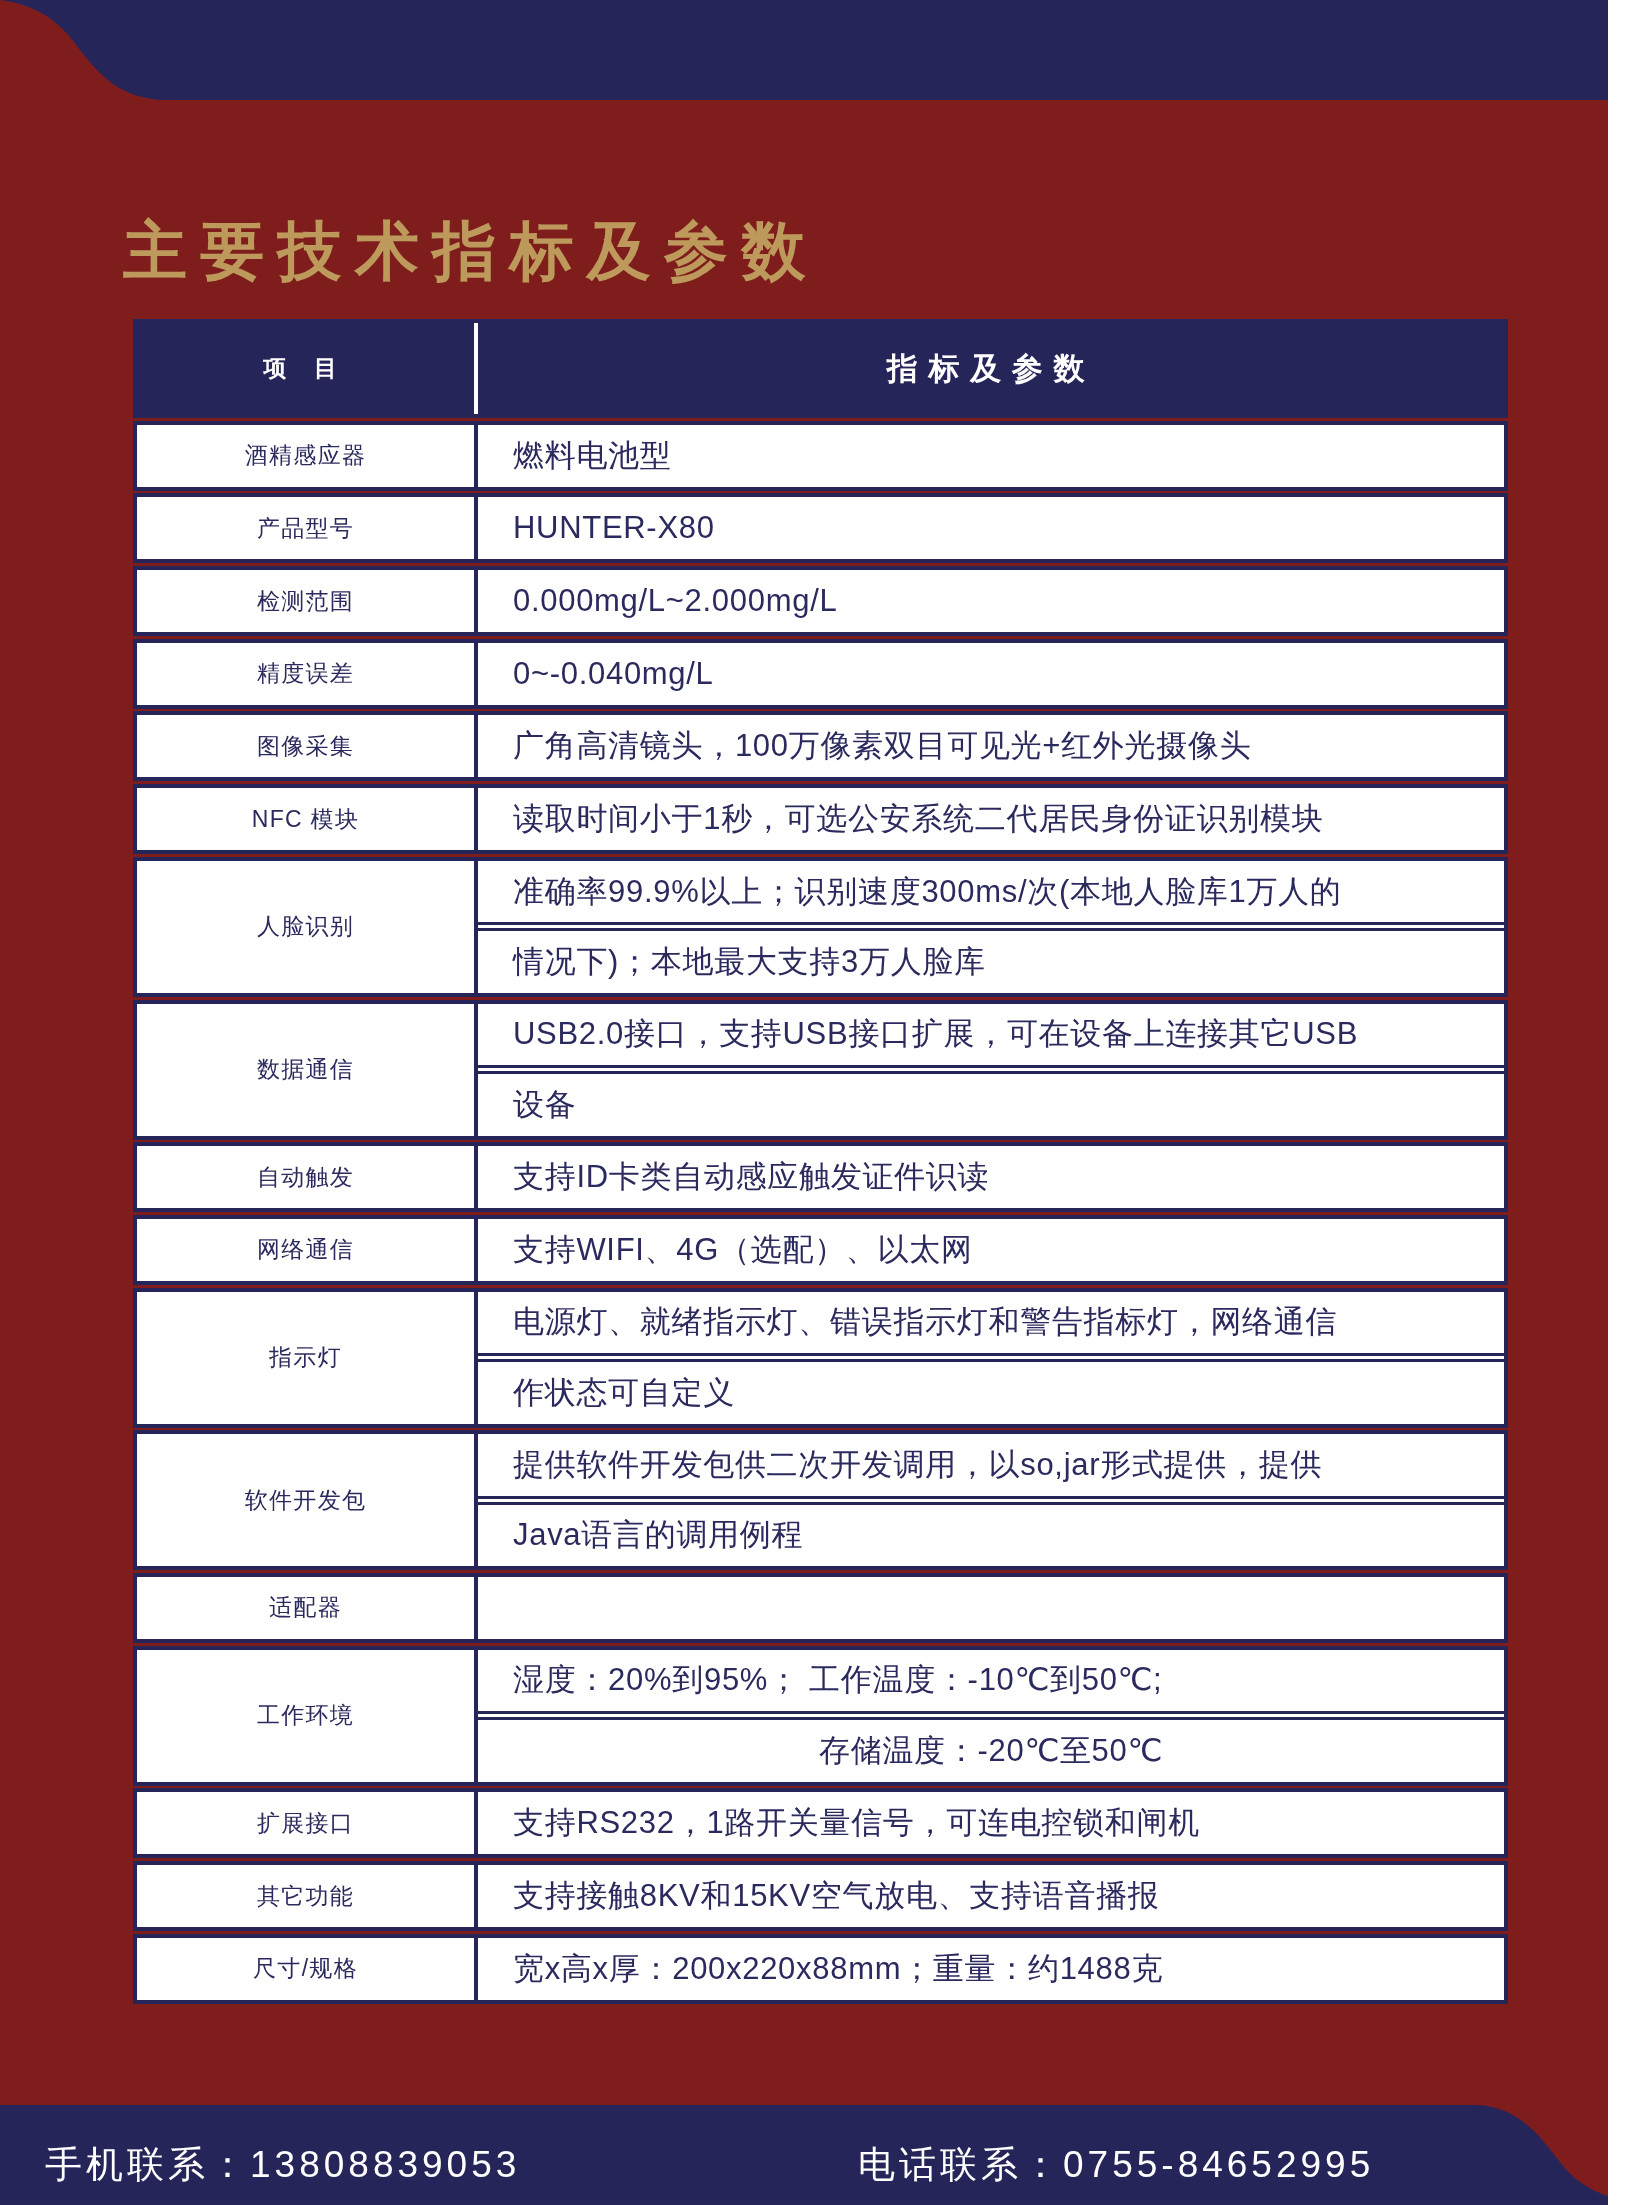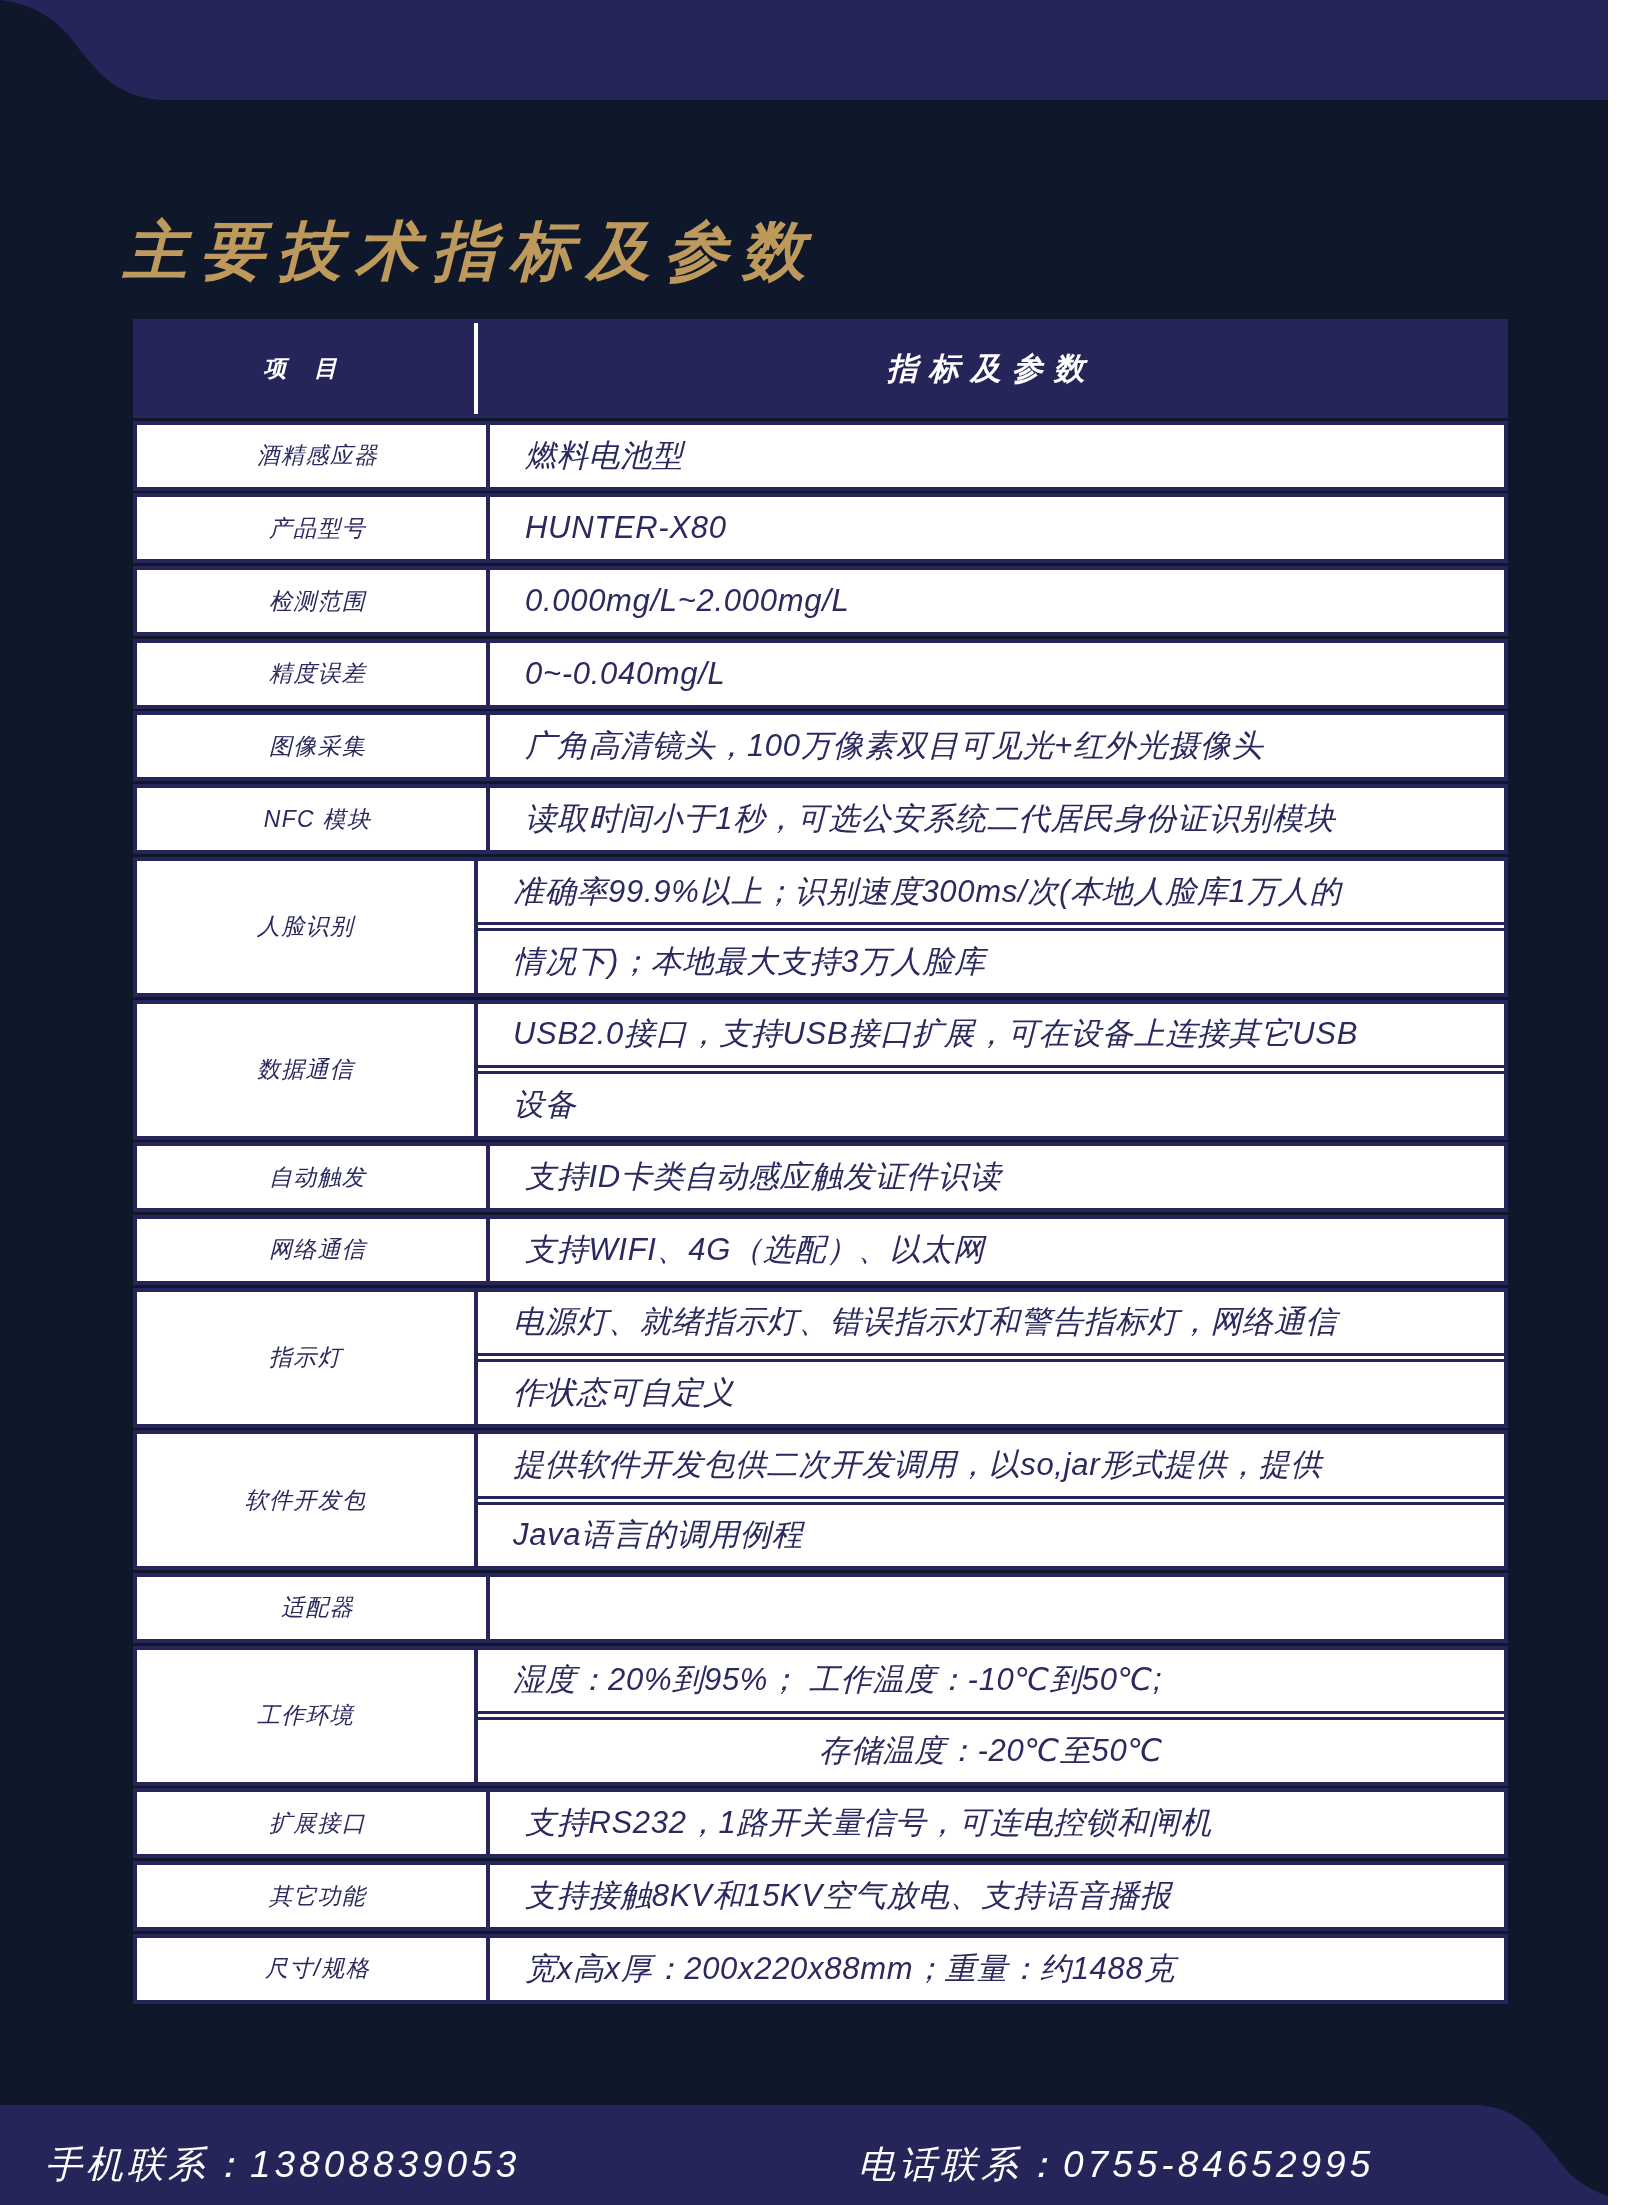--- a/index.html
+++ b/index.html
@@ -10,23 +10,22 @@
   }
   html,body{margin:0;padding:0;}
   body{
     font-family:"Liberation Sans","DejaVu Sans",sans-serif;
     background:#ffffff;
   }
   .page{
     position:relative;
     width:1608px;
     height:2205px;
-    background:#0f172a;
+    background:#7f1d1d;
     overflow:hidden;
-    font-style:italic;
   }
   .banner-top{
     position:absolute;top:0;left:0;width:1652px;height:100px;
   }
   .banner-bottom{
     position:absolute;left:0;bottom:0;width:1652px;height:100px;border-radius:13px;
   }
   .banner-top svg,.banner-bottom svg{display:block;width:100%;height:100%;}
   .swoosh-fill{fill:var(--navy);}
   .page-title{
@@ -50,21 +49,21 @@
   .row{
     box-sizing:border-box;
     border:4px solid var(--navy);
     display:flex;
     background:#fff;
   }
   .row.header{
     background:var(--navy);
     height:99px;
   }
-  .row.single{height:70px;padding-left:12px;}
+  .row.single{height:70px;}
   .row.double{height:140px;}
   .cell{box-sizing:border-box;}
   .cell.item{
     flex:0 0 341px;
     border-right:4px solid var(--navy);
     display:flex;
     align-items:center;
     justify-content:center;
     font-size:23px;
     color:var(--navy-text);

